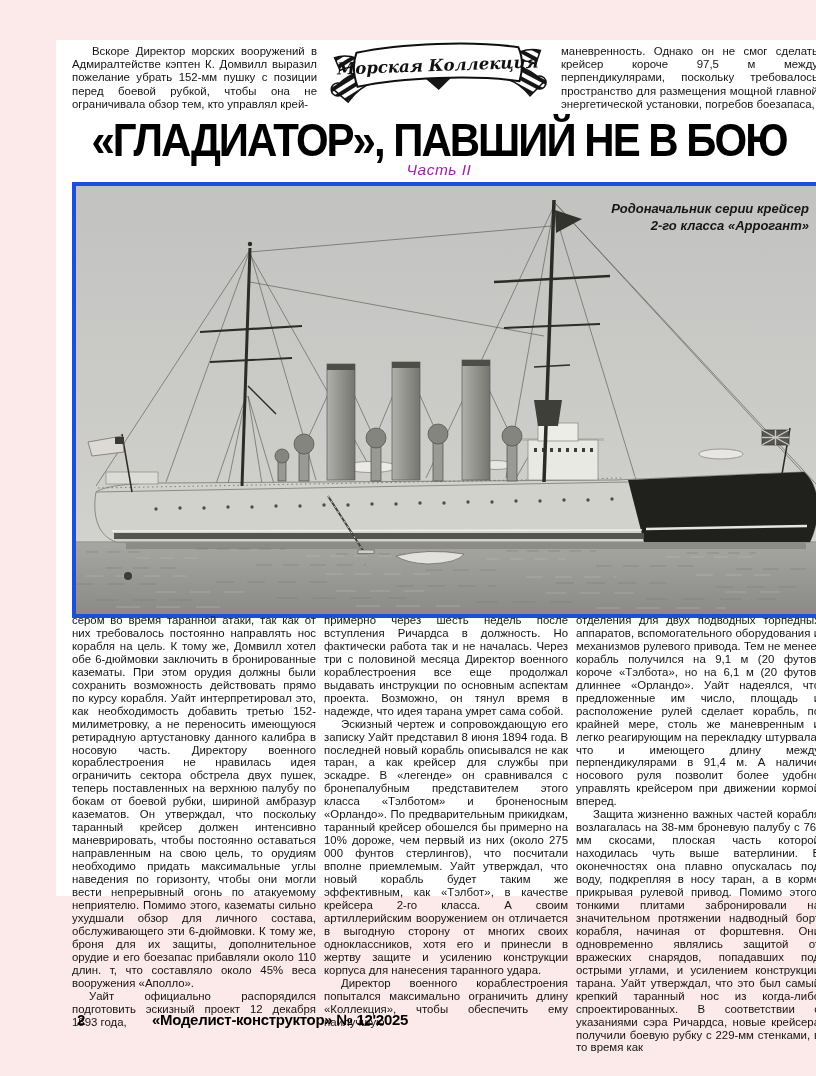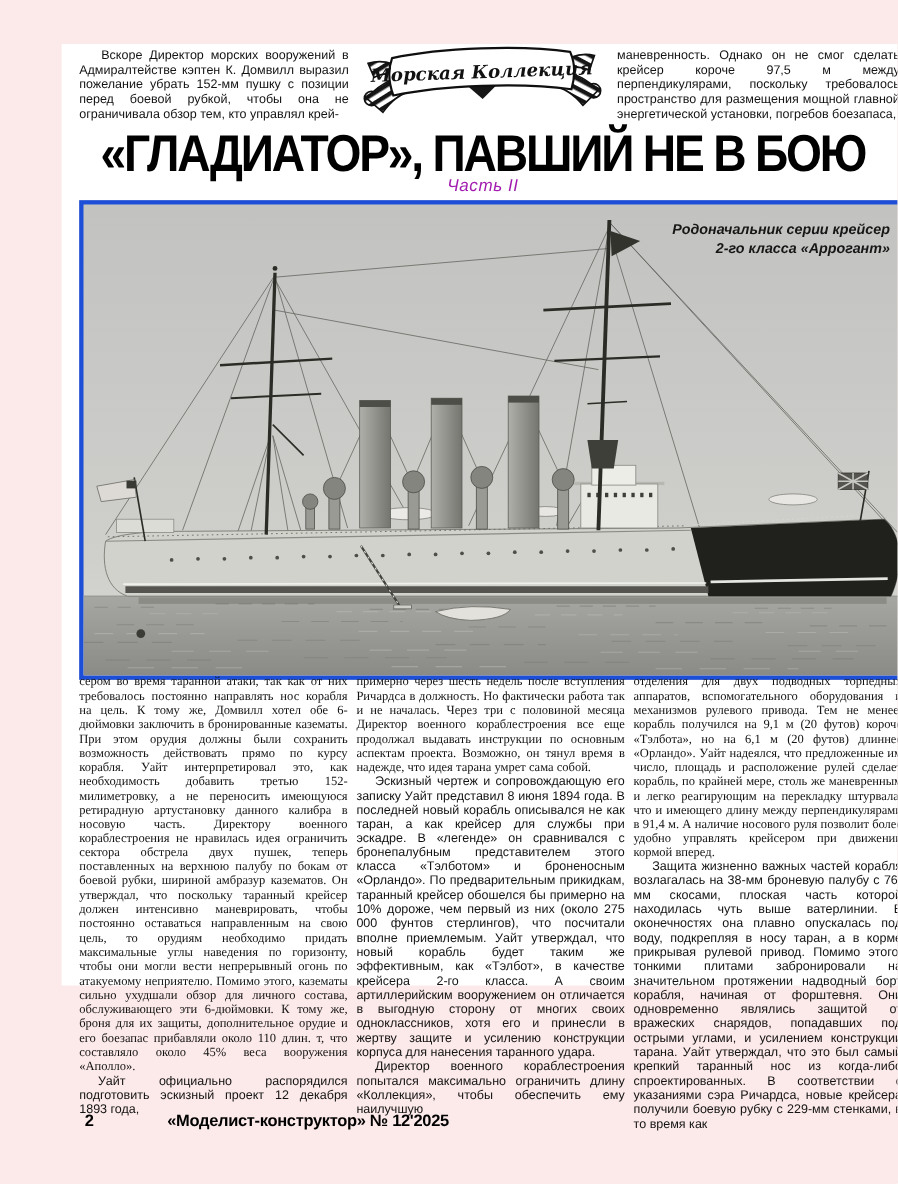--- a/index.html
+++ b/index.html
@@ -18,21 +18,21 @@
             transform:scaleY(1.12);transform-origin:top center;}
   .subtitle{position:absolute;top:121px;left:0;width:100%;text-align:center;
             font-style:italic;font-size:15.5px;color:#a21caf;letter-spacing:.5px;}
 
   .photo{position:absolute;left:16px;top:142px;width:749px;height:428px;border:4px solid #1d4ed8;background:#c9c9c6;}
   .photo svg{display:block;width:749px;height:428px;}
 
   .columns{position:absolute;left:16px;top:574px;width:748px;display:flex;gap:8px;}
   .col{width:244px;font-size:11.4px;line-height:12.95px;text-align:justify;color:#131313;}
   .col p{margin:0;text-indent:17px;}
-  .col p.first{text-indent:0;font-family:Liberation Serif, serif;}
+  .col p.first{text-indent:0;}
 
   .footer{position:absolute;top:971px;left:16px;width:748px;height:20px;font-weight:bold;font-size:15px;color:#000;}
   .footer .num{position:absolute;left:5px;top:0;}
   .footer .mag{position:absolute;left:80px;top:0;width:280px;text-align:left;letter-spacing:-0.3px;}
   .footer .site{position:absolute;right:1px;top:0;letter-spacing:-0.3px;}
 </style>
 </head>
 <body>
 
 <div class="page">

